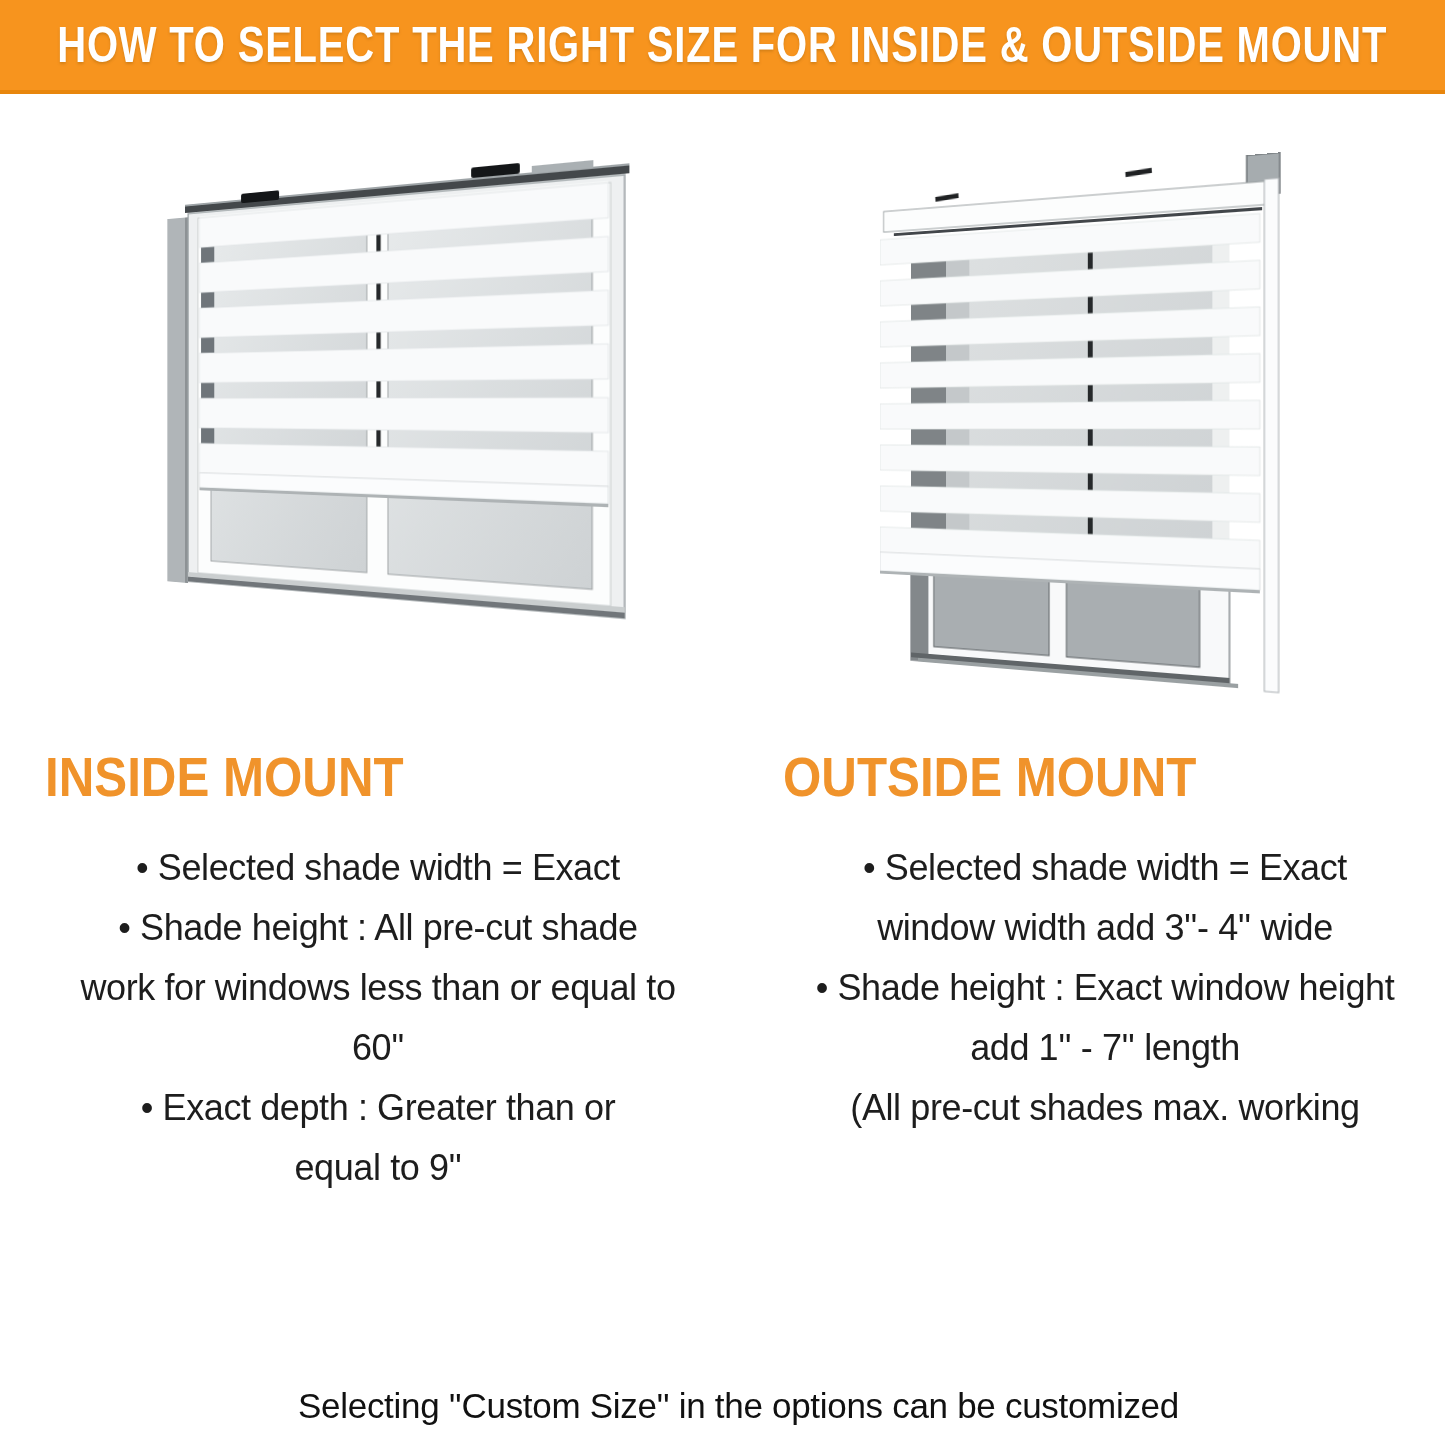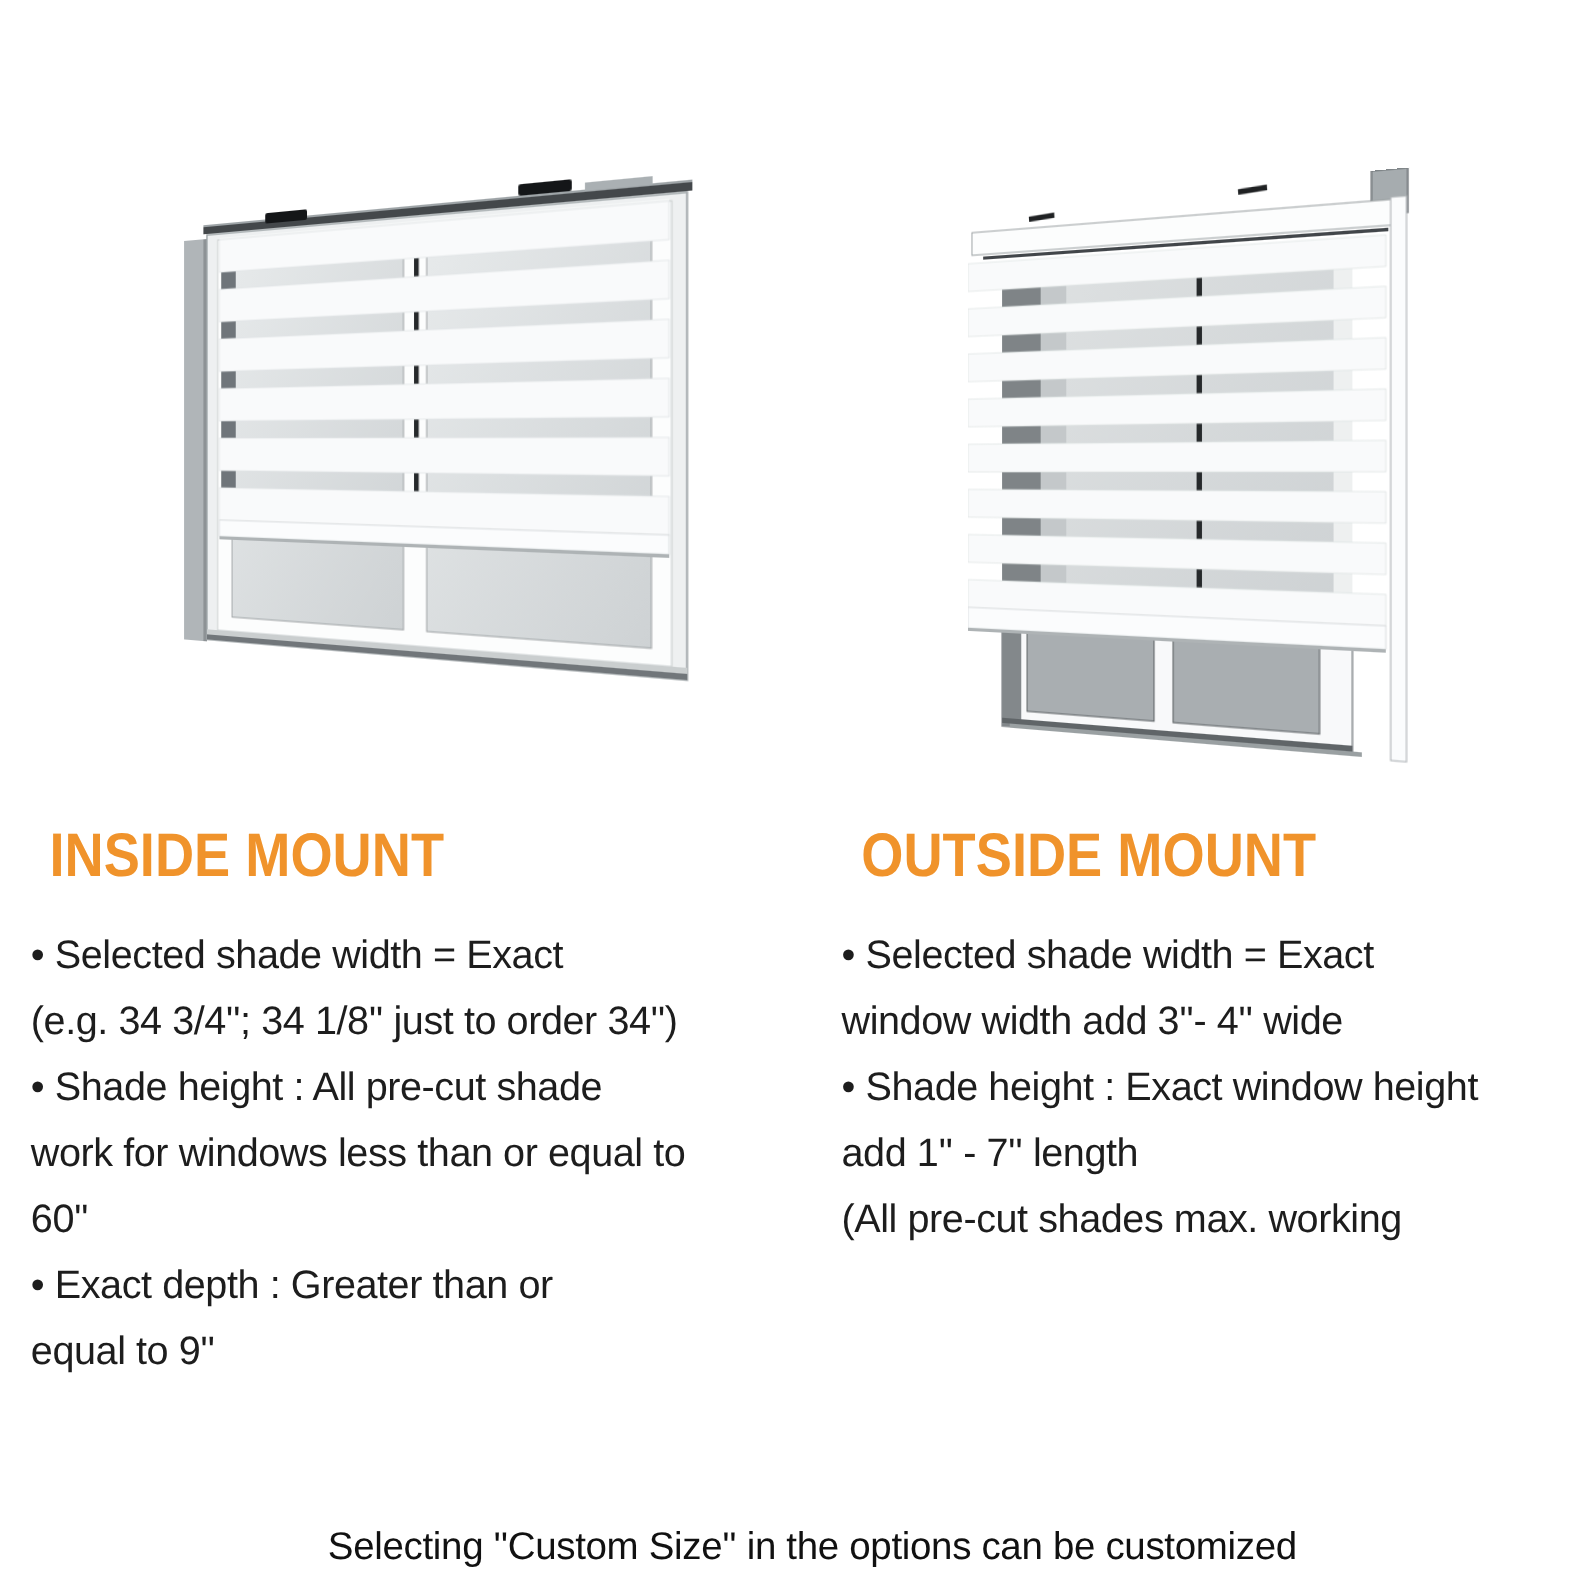--- a/index.html
+++ b/index.html
@@ -40,33 +40,36 @@
   .head-left{left:45px;top:744px;}
   .head-right{left:783px;top:744px;}
   
   .col{
     position:absolute;
     font-size:36px;line-height:60px;color:#1D1D1D;
     letter-spacing:-0.4px;
   }
   .col-left{left:28px;top:838px;width:700px;}
   .col-right{left:765px;top:838px;width:680px;}
-  .t-line{display:block;white-space:nowrap;}
+  .t-line{display:block;white-space:nowrap;text-align:center;}
   
   .footnote{
     position:absolute;left:16px;top:1386px;width:1445px;
     text-align:center;font-size:35px;color:#111111;margin:0;
     letter-spacing:-0.3px;
   }
 </style>
 </head>
 <body>
 
 <div id="page">
 
+  <header class="banner">
+    <div class="banner-title">HOW TO SELECT THE RIGHT SIZE FOR INSIDE &amp; OUTSIDE MOUNT</div>
+  </header>
 
   <figure class="fig fig-left" style="margin:0;">
     <svg width="500" height="460" viewBox="0 0 500 460">
       <defs>
         <linearGradient id="glassL" x1="0" y1="0" x2="1" y2="1">
           <stop offset="0" stop-color="#e7eaeb"></stop>
           <stop offset="1" stop-color="#ced2d4"></stop>
         </linearGradient>
       </defs>
 
@@ -154,21 +157,20 @@
 
       <rect x="398" y="24" width="13" height="482" fill="#fbfcfd" stroke="#adb2b5" stroke-width="1"></rect>
     </svg>
   </figure>
 
   <h2 class="mount-heading head-left">INSIDE MOUNT</h2>
   <h2 class="mount-heading head-right">OUTSIDE MOUNT</h2>
 
   <div class="col col-left">
     <span class="t-line">• Selected shade width = Exact</span>
-    <span class="t-line">(e.g. 34 3/4''; 34 1/8'' just to order 34'')</span>
     <span class="t-line">• Shade height : All pre-cut shade</span>
     <span class="t-line">work for windows less than or equal to</span>
     <span class="t-line">60''</span>
     <span class="t-line">• Exact depth : Greater than or</span>
     <span class="t-line">equal to 9''</span>
   </div>
 
   <div class="col col-right">
     <span class="t-line">• Selected shade width = Exact</span>
     <span class="t-line">window width add 3''- 4'' wide</span>

